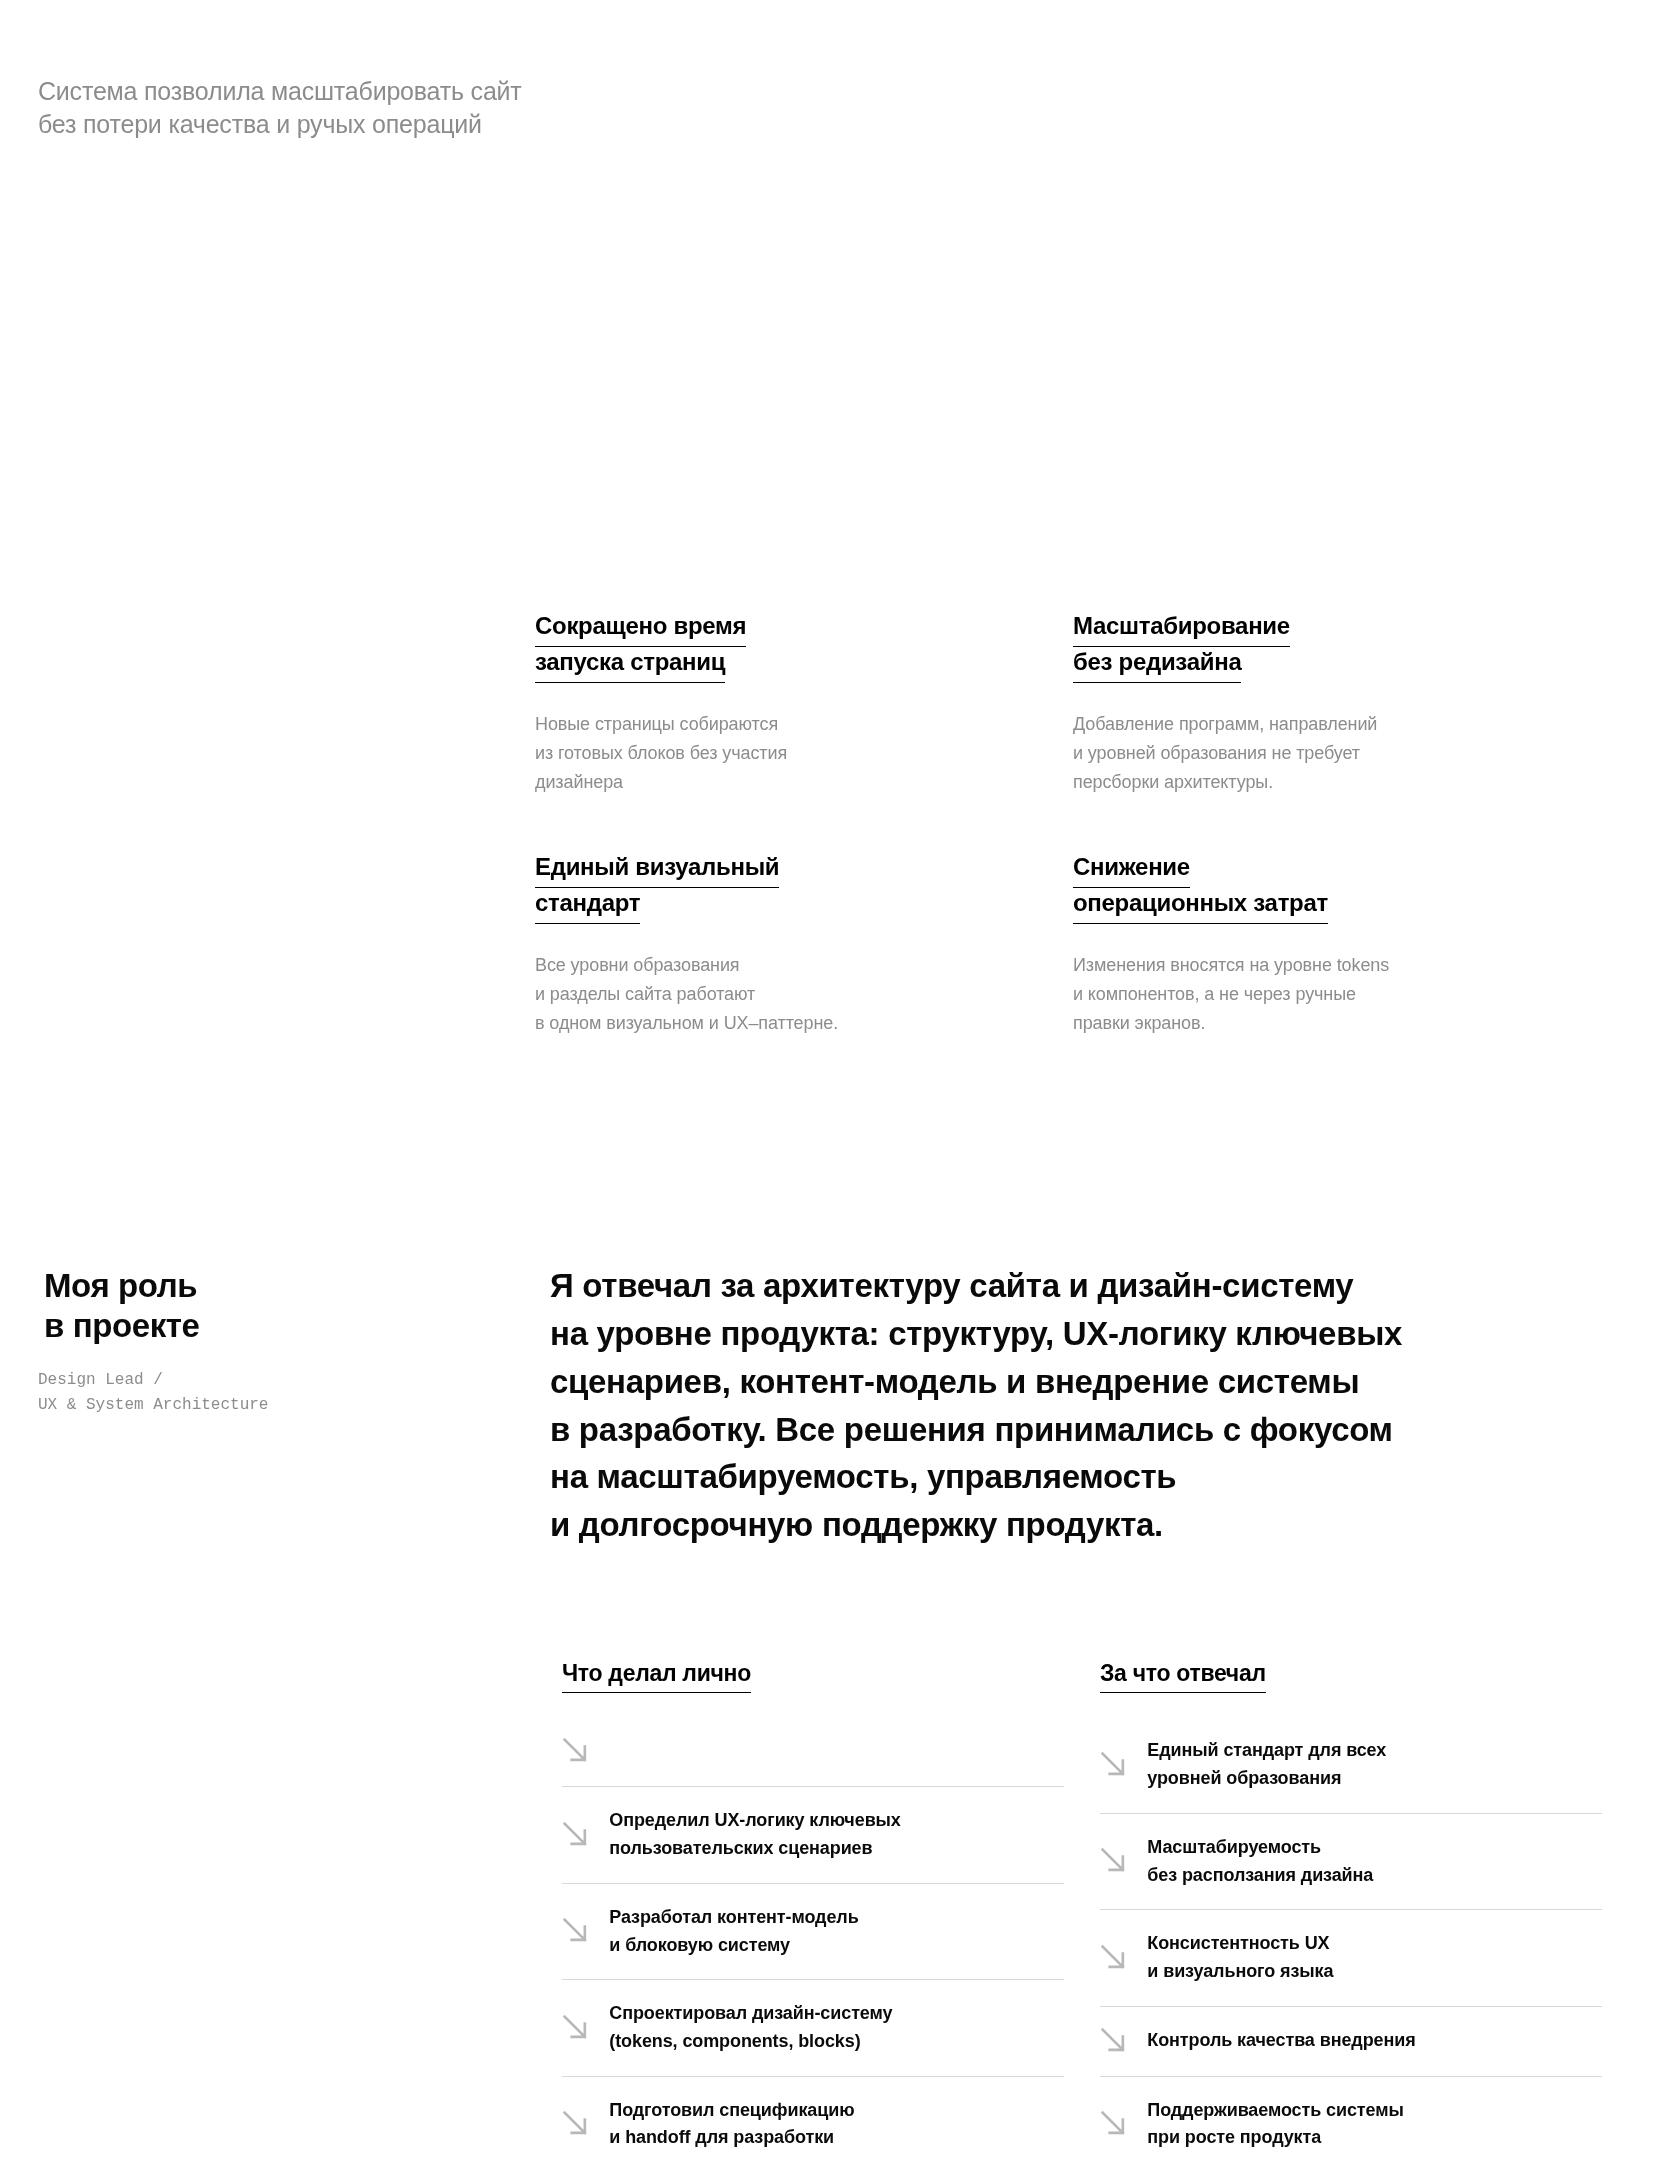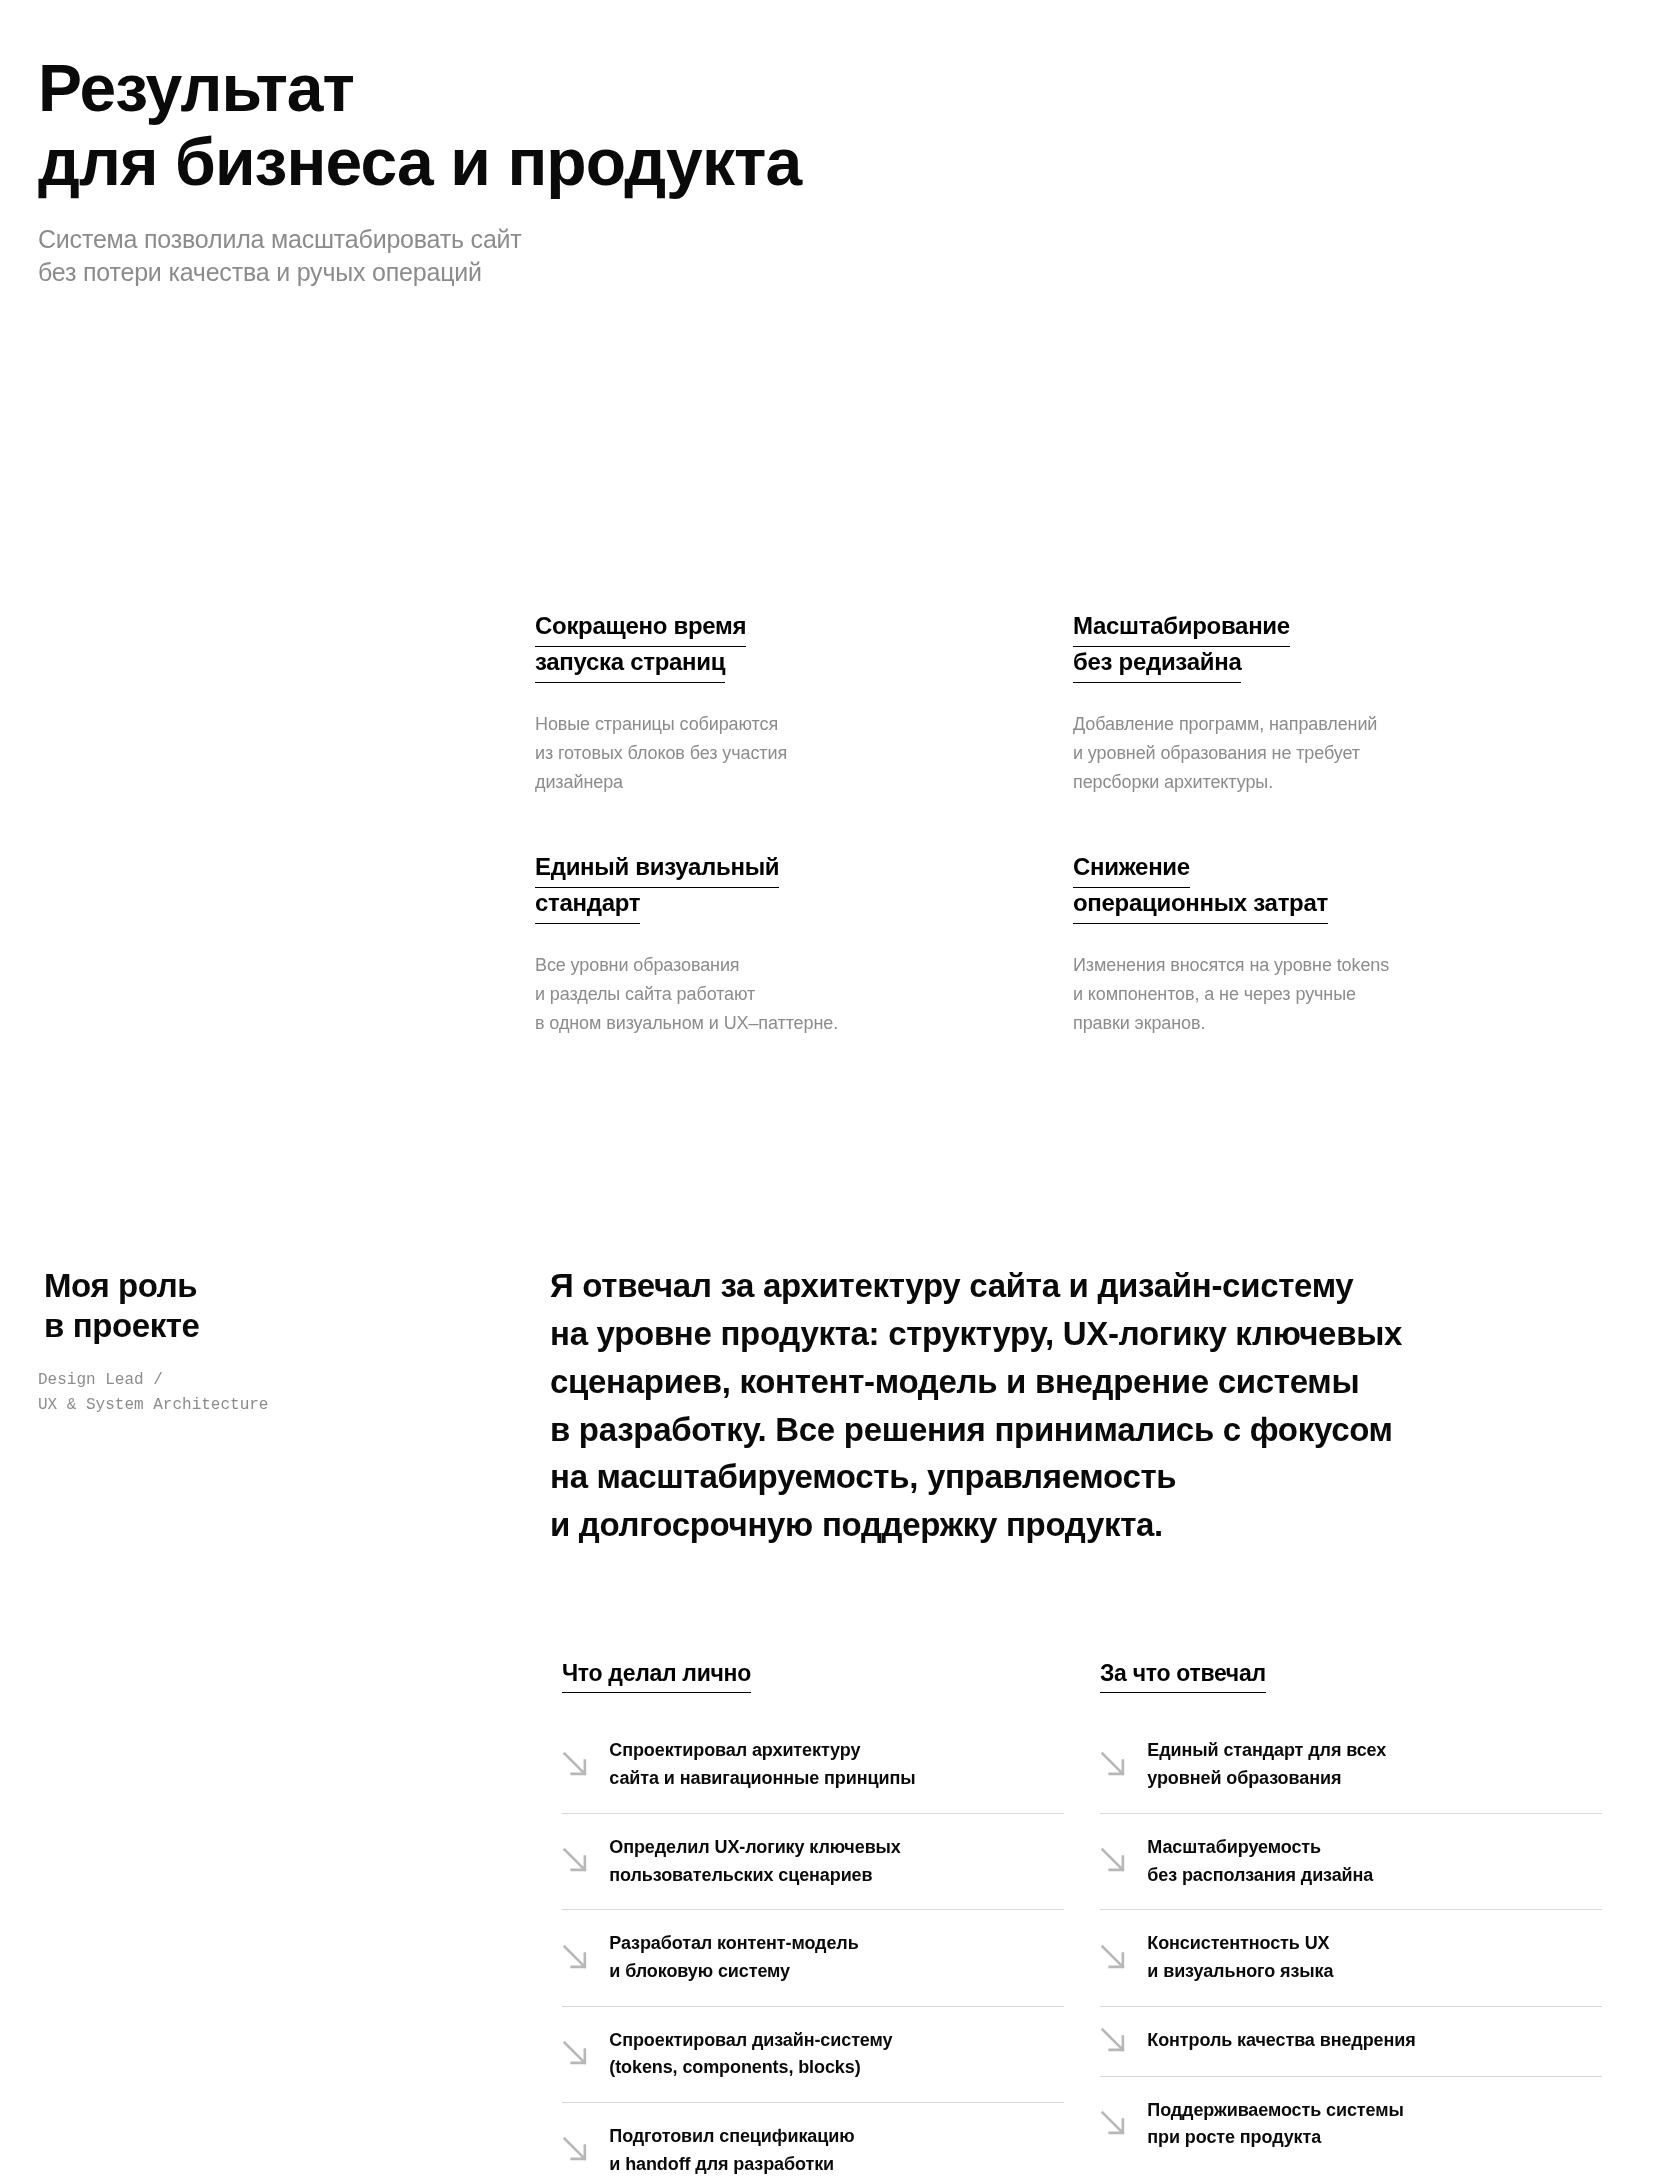--- a/index.html
+++ b/index.html
@@ -139,24 +139,20 @@
     color:#0a0a0a;
   }
   .litxt span { display:block; }
 </style>
 </head>
 <body>
 
 <div class="page">
 
   <section class="hero">
-    <h1>
-      <span class="l1">Результат</span>
-      <span class="l2">для бизнеса и продукта</span>
-    </h1>
     <div class="sub">
       <span>Система позволила масштабировать сайт</span>
       <span>без потери качества и ручых операций</span>
     </div>
   </section>
 
   <section class="benefits">
 
     <div class="benefit">
       <div class="bh">
@@ -232,24 +228,20 @@
 
     <div class="listcol">
       <div class="lh">Что делал лично</div>
       <ul>
         <li>
           <span class="arrow-ico">
             <svg viewBox="0 0 66 66">
                 <path d="M6 6 L52 52 M52 22 L52 52 L22 52" fill="none" stroke="#b8b8b8" stroke-width="6" stroke-linecap="square"></path>
               </svg>
           </span>
-          <span class="litxt">
-            <span>Спроектировал архитектуру</span>
-            <span>сайта и навигационные принципы</span>
-          </span>
         </li>
         <li>
           <span class="arrow-ico">
             <svg viewBox="0 0 66 66">
                 <path d="M6 6 L52 52 M52 22 L52 52 L22 52" fill="none" stroke="#b8b8b8" stroke-width="6" stroke-linecap="square"></path>
               </svg>
           </span>
           <span class="litxt">
             <span>Определил UX-логику ключевых</span>
             <span>пользовательских сценариев</span>

